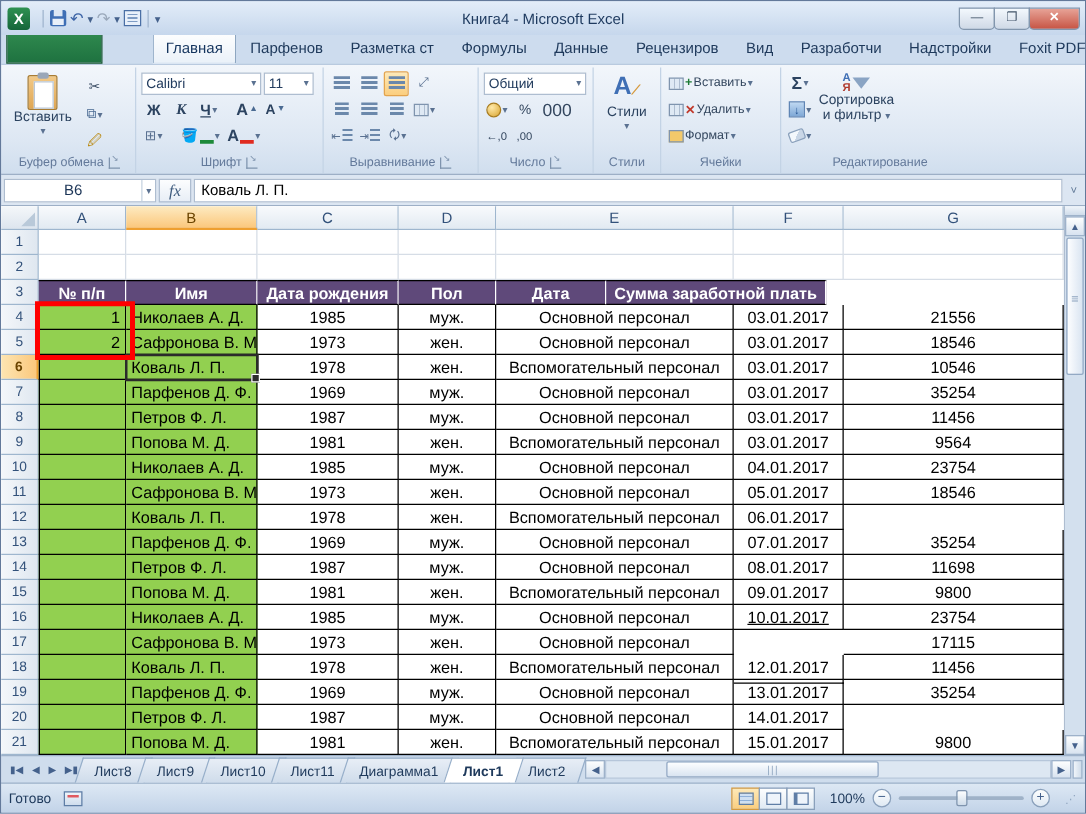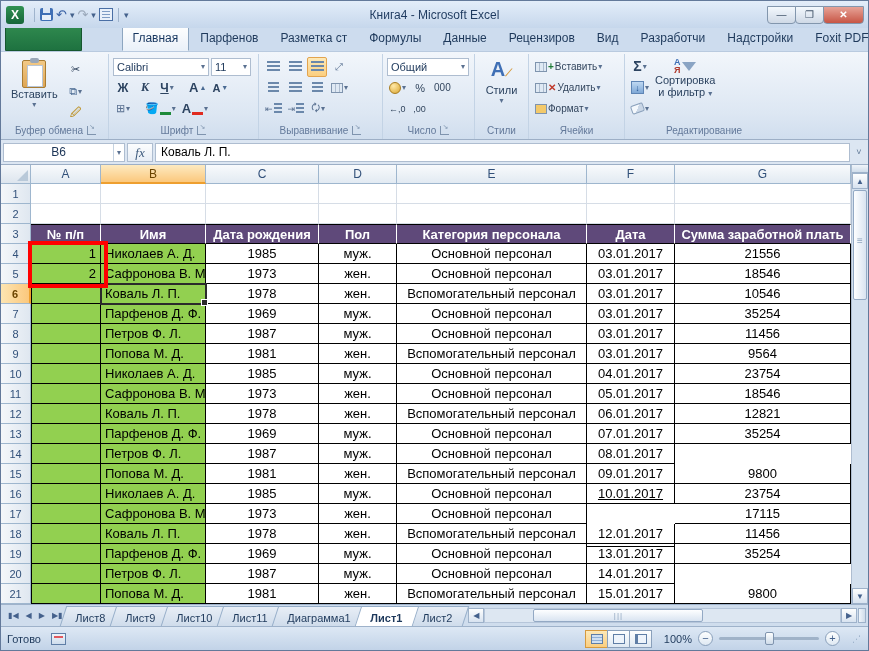--- a/index.html
+++ b/index.html
@@ -321,21 +321,21 @@
       </div>
       <div class="rgrow">
         <div class="rbtn">
             <span class="coin"></span>
             <span class="drop">▾</span>
           </div>
         <div class="rbtn">
             <span>%</span>
           </div>
         <div class="rbtn">
-            <span style="font-size:10px">000</span>
+            <span style="font-size:14px">000</span>
           </div>
       </div>
       <div class="rgrow">
         <div class="rbtn">
             <span style="font-size:9px">←,0</span>
           </div>
         <div class="rbtn">
             <span style="font-size:9px">,00</span>
           </div>
       </div>
@@ -459,21 +459,20 @@
           <div class="cell " style="width: 190px; flex: 0 0 190px;"></div>
           <div class="cell " style="width: 88px; flex: 0 0 88px;"></div>
           <div class="cell " style="width: 176px; flex: 0 0 176px;"></div>
         </div>
         <div class="gr">
           <div class="rowhdr">3</div>
           <div class="cell hdrp" style="width: 70px; flex: 0 0 70px;">№ п/п</div>
           <div class="cell hdrp" style="width: 105px; flex: 0 0 105px;">Имя</div>
           <div class="cell hdrp" style="width: 113px; flex: 0 0 113px;">Дата рождения</div>
           <div class="cell hdrp" style="width: 78px; flex: 0 0 78px;">Пол</div>
-          <div class="cell hdrp" style="width: 190px; flex: 0 0 190px;">Категория персонала</div>
           <div class="cell hdrp" style="width: 88px; flex: 0 0 88px;">Дата</div>
           <div class="cell hdrp" style="width: 176px; flex: 0 0 176px;">Сумма заработной плать</div>
         </div>
         <div class="gr">
           <div class="rowhdr">4</div>
           <div class="cell tb tbl green num" style="width: 70px; flex: 0 0 70px;">1</div>
           <div class="cell tb green" style="width: 105px; flex: 0 0 105px;">Николаев А. Д.</div>
           <div class="cell tb ctr" style="width: 113px; flex: 0 0 113px;">1985</div>
           <div class="cell tb ctr" style="width: 78px; flex: 0 0 78px;">муж.</div>
           <div class="cell tb ctr" style="width: 190px; flex: 0 0 190px;">Основной персонал</div>
@@ -551,40 +550,40 @@
           <div class="cell tb ctr" style="width: 176px; flex: 0 0 176px;">18546</div>
         </div>
         <div class="gr">
           <div class="rowhdr">12</div>
           <div class="cell tb tbl green num" style="width: 70px; flex: 0 0 70px;"></div>
           <div class="cell tb green" style="width: 105px; flex: 0 0 105px;">Коваль Л. П.</div>
           <div class="cell tb ctr" style="width: 113px; flex: 0 0 113px;">1978</div>
           <div class="cell tb ctr" style="width: 78px; flex: 0 0 78px;">жен.</div>
           <div class="cell tb ctr" style="width: 190px; flex: 0 0 190px;">Вспомогательный персонал</div>
           <div class="cell tb ctr" style="width: 88px; flex: 0 0 88px;">06.01.2017</div>
-          <div class="cell tb ctr" style="width: 176px; flex: 0 0 176px;">12821</div>
         </div>
         <div class="gr">
           <div class="rowhdr">13</div>
           <div class="cell tb tbl green num" style="width: 70px; flex: 0 0 70px;"></div>
           <div class="cell tb green" style="width: 105px; flex: 0 0 105px;">Парфенов Д. Ф.</div>
           <div class="cell tb ctr" style="width: 113px; flex: 0 0 113px;">1969</div>
           <div class="cell tb ctr" style="width: 78px; flex: 0 0 78px;">муж.</div>
           <div class="cell tb ctr" style="width: 190px; flex: 0 0 190px;">Основной персонал</div>
           <div class="cell tb ctr" style="width: 88px; flex: 0 0 88px;">07.01.2017</div>
           <div class="cell tb ctr" style="width: 176px; flex: 0 0 176px;">35254</div>
         </div>
         <div class="gr">
           <div class="rowhdr">14</div>
           <div class="cell tb tbl green num" style="width: 70px; flex: 0 0 70px;"></div>
           <div class="cell tb green" style="width: 105px; flex: 0 0 105px;">Петров Ф. Л.</div>
           <div class="cell tb ctr" style="width: 113px; flex: 0 0 113px;">1987</div>
           <div class="cell tb ctr" style="width: 78px; flex: 0 0 78px;">муж.</div>
           <div class="cell tb ctr" style="width: 190px; flex: 0 0 190px;">Основной персонал</div>
           <div class="cell tb ctr" style="width: 88px; flex: 0 0 88px; text-align: right;">08.01.2017</div>
+          <div class="cell tb ctr" style="width: 176px; flex: 0 0 176px;">11698</div>
         </div>
         <div class="gr">
           <div class="rowhdr">15</div>
           <div class="cell tb tbl green num" style="width: 70px; flex: 0 0 70px;"></div>
           <div class="cell tb green" style="width: 105px; flex: 0 0 105px;">Попова М. Д.</div>
           <div class="cell tb ctr" style="width: 113px; flex: 0 0 113px;">1981</div>
           <div class="cell tb ctr" style="width: 78px; flex: 0 0 78px;">жен.</div>
           <div class="cell tb ctr" style="width: 190px; flex: 0 0 190px;">Вспомогательный персонал</div>
           <div class="cell tb ctr" style="width: 88px; flex: 0 0 88px;">09.01.2017</div>
           <div class="cell tb ctr" style="width: 176px; flex: 0 0 176px;">9800</div>

